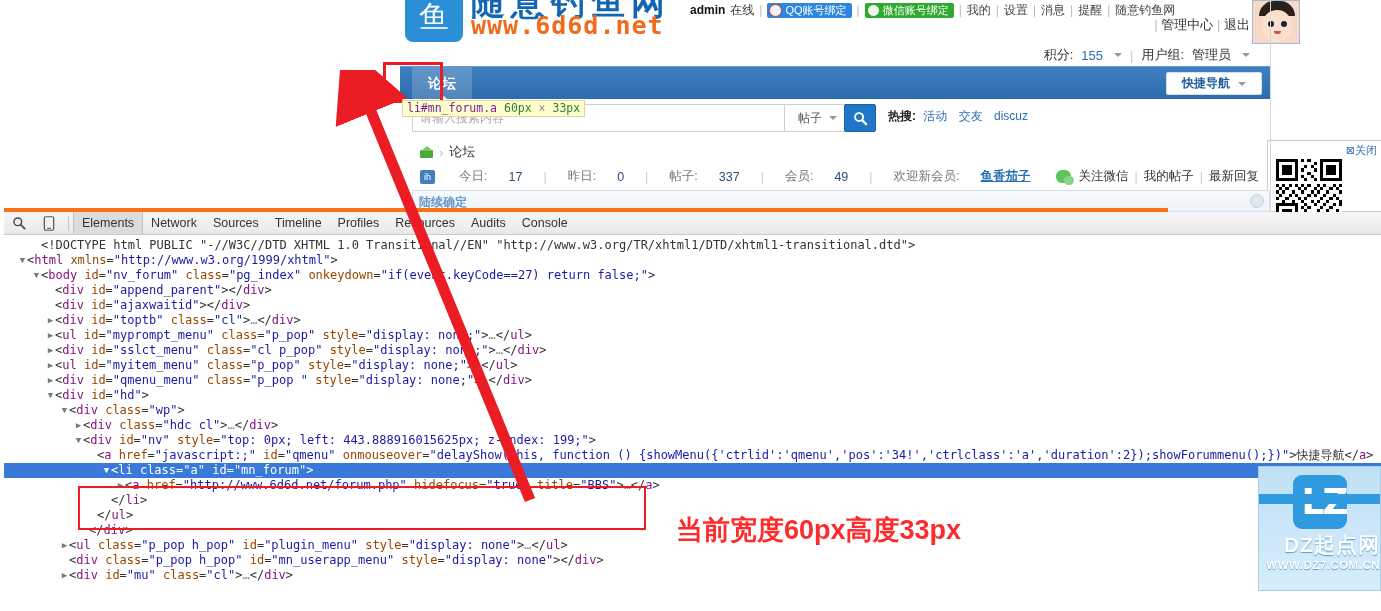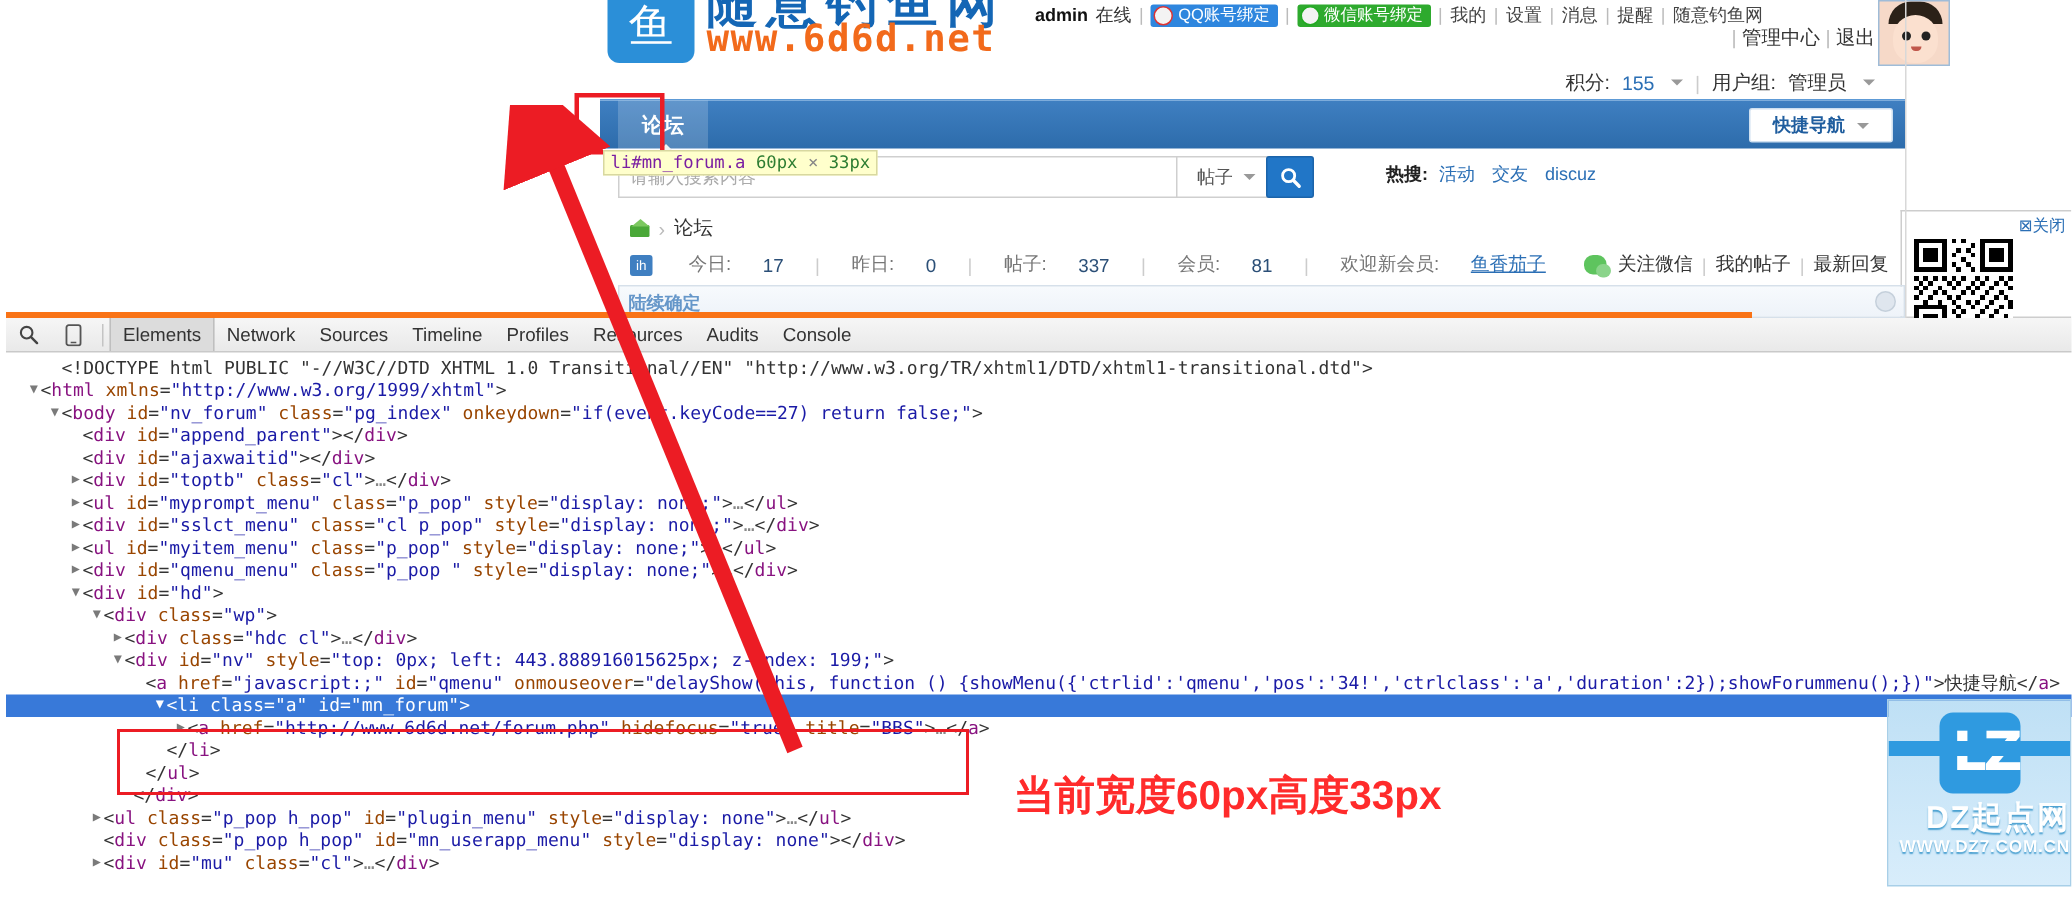--- a/index.html
+++ b/index.html
@@ -131,21 +131,21 @@
   }
   #search-btn {
     position:absolute; left:432px; top:0; width:32px; height:28px;
     background:#2176c7; border:1px solid #1b63a9; border-radius:2px;
     display:flex; align-items:center; justify-content:center; cursor:pointer;
   }
   #hotsearch {
     position:absolute; left:476px; top:4px; font-size:12px; color:#333;
     white-space:nowrap;
   }
-  #hotsearch b { color:#222;margin-left:36px; }
+  #hotsearch b { color:#222; }
   #hotsearch a { color:#2b6fb5; text-decoration:none; margin:0 4px; }
 
   
   #breadcrumb {
     position:absolute; left:420px; top:143px; font-size:13px; color:#333;
     display:flex; align-items:center; gap:6px;
   }
   .home-icon { display:inline-block; width:13px; height:12px; position:relative; }
   .home-icon::before {
     content:""; position:absolute; left:0; top:4px; width:13px; height:8px;
@@ -154,21 +154,21 @@
   .home-icon::after {
     content:""; position:absolute; left:1px; top:0; border-left:6px solid transparent;
     border-right:6px solid transparent; border-bottom:5px solid #7cc860;
   }
   #stats {
     position:absolute; left:420px; top:168px; font-size:12.5px; color:#777;
     display:flex; align-items:center; gap:21px; white-space:nowrap;
   }
   #stats .num { color:#2b4f77; }
   #stats .sep { color:#ccc; }
-  #stats .newmember { color:#2b6fb5; text-decoration:underline; }
+  #stats .newmember { color:#2b6fb5; text-decoration:underline;font-weight:bold; }
   .stats-icon {
     display:inline-block; width:15px; height:14px; background:#3f7fc1;
     color:#fff; font-size:9px; text-align:center; line-height:14px;
     border-radius:2px; margin-right:3px;
   }
   #rightlinks {
     position:absolute; right:122px; top:168px; font-size:12.5px; color:#333;
     display:flex; align-items:center; gap:6px; white-space:nowrap;
   }
   #rightlinks .sep { color:#ccc; }
@@ -402,21 +402,21 @@
     <span>今日:</span>
     <span class="num">17</span>
     <span class="sep">|</span>
     <span>昨日:</span>
     <span class="num">0</span>
     <span class="sep">|</span>
     <span>帖子:</span>
     <span class="num">337</span>
     <span class="sep">|</span>
     <span>会员:</span>
-    <span class="num">81</span>
+    <span class="num">49</span>
     <span class="sep">|</span>
     <span>欢迎新会员:</span>
     <span class="newmember">鱼香茄子</span>
   </div>
 
   <div id="rightlinks">
     <span class="wx-icon"></span>
     <span>关注微信</span>
     <span class="sep">|</span>
     <span>我的帖子</span>

